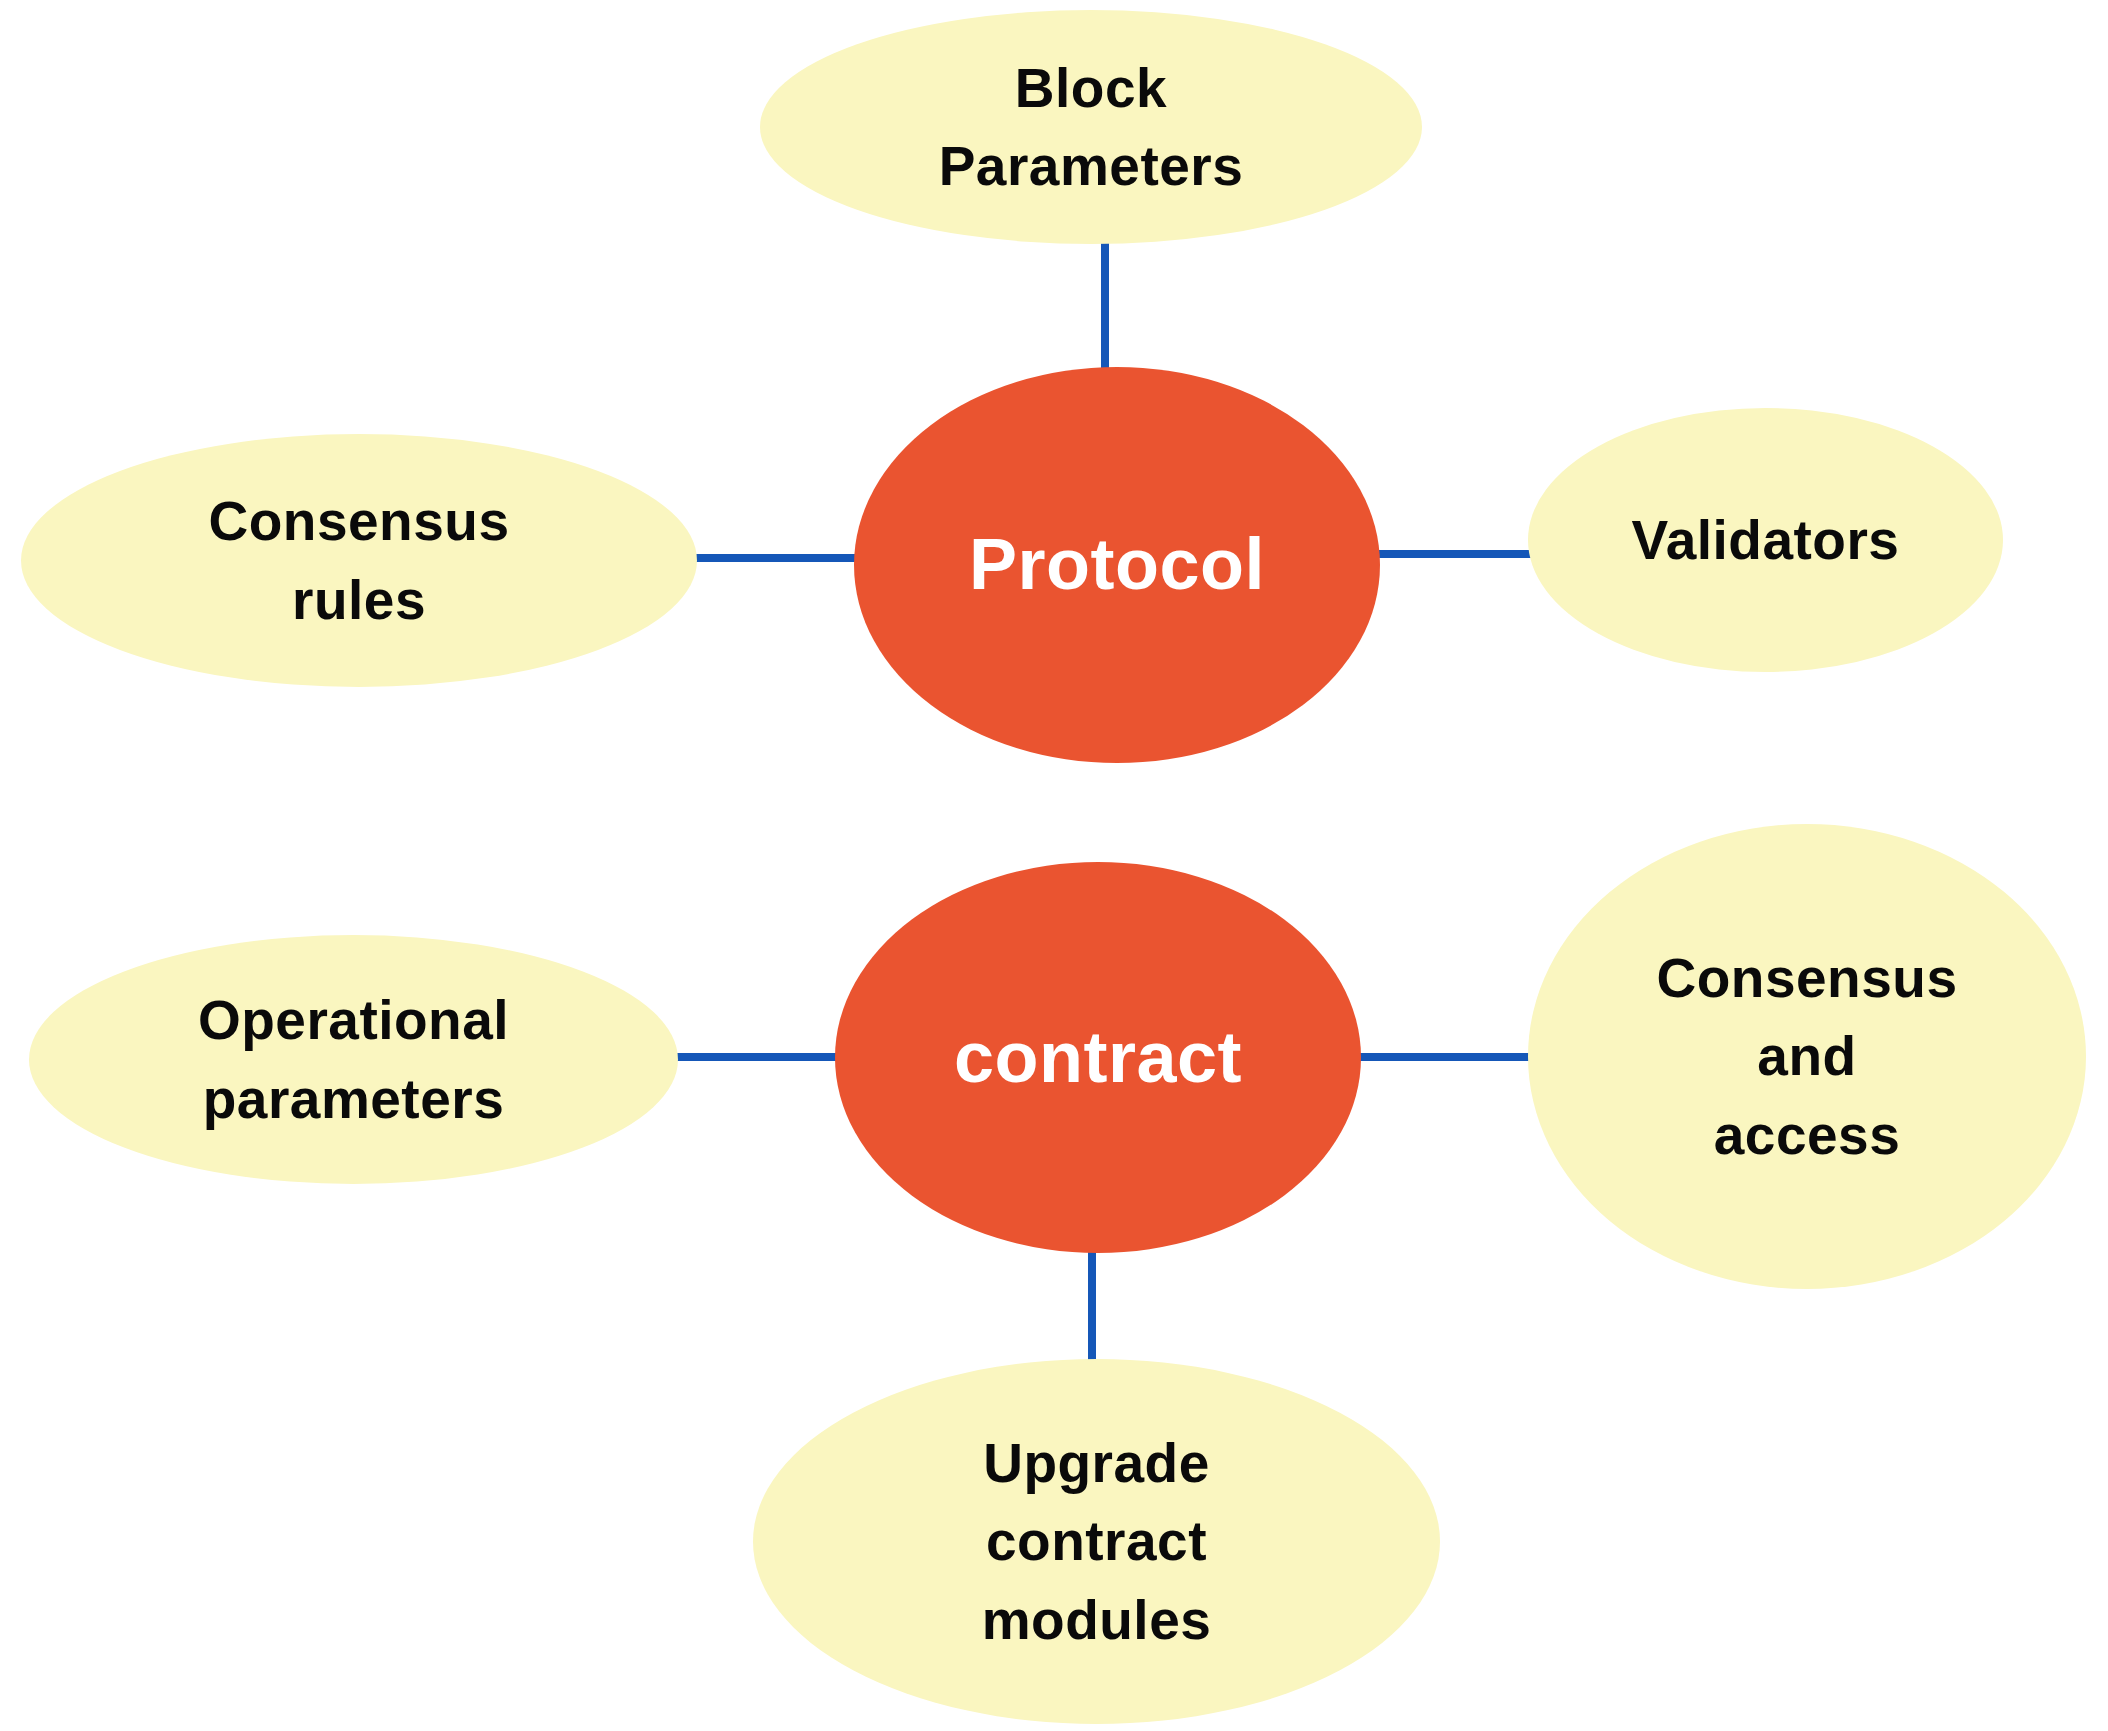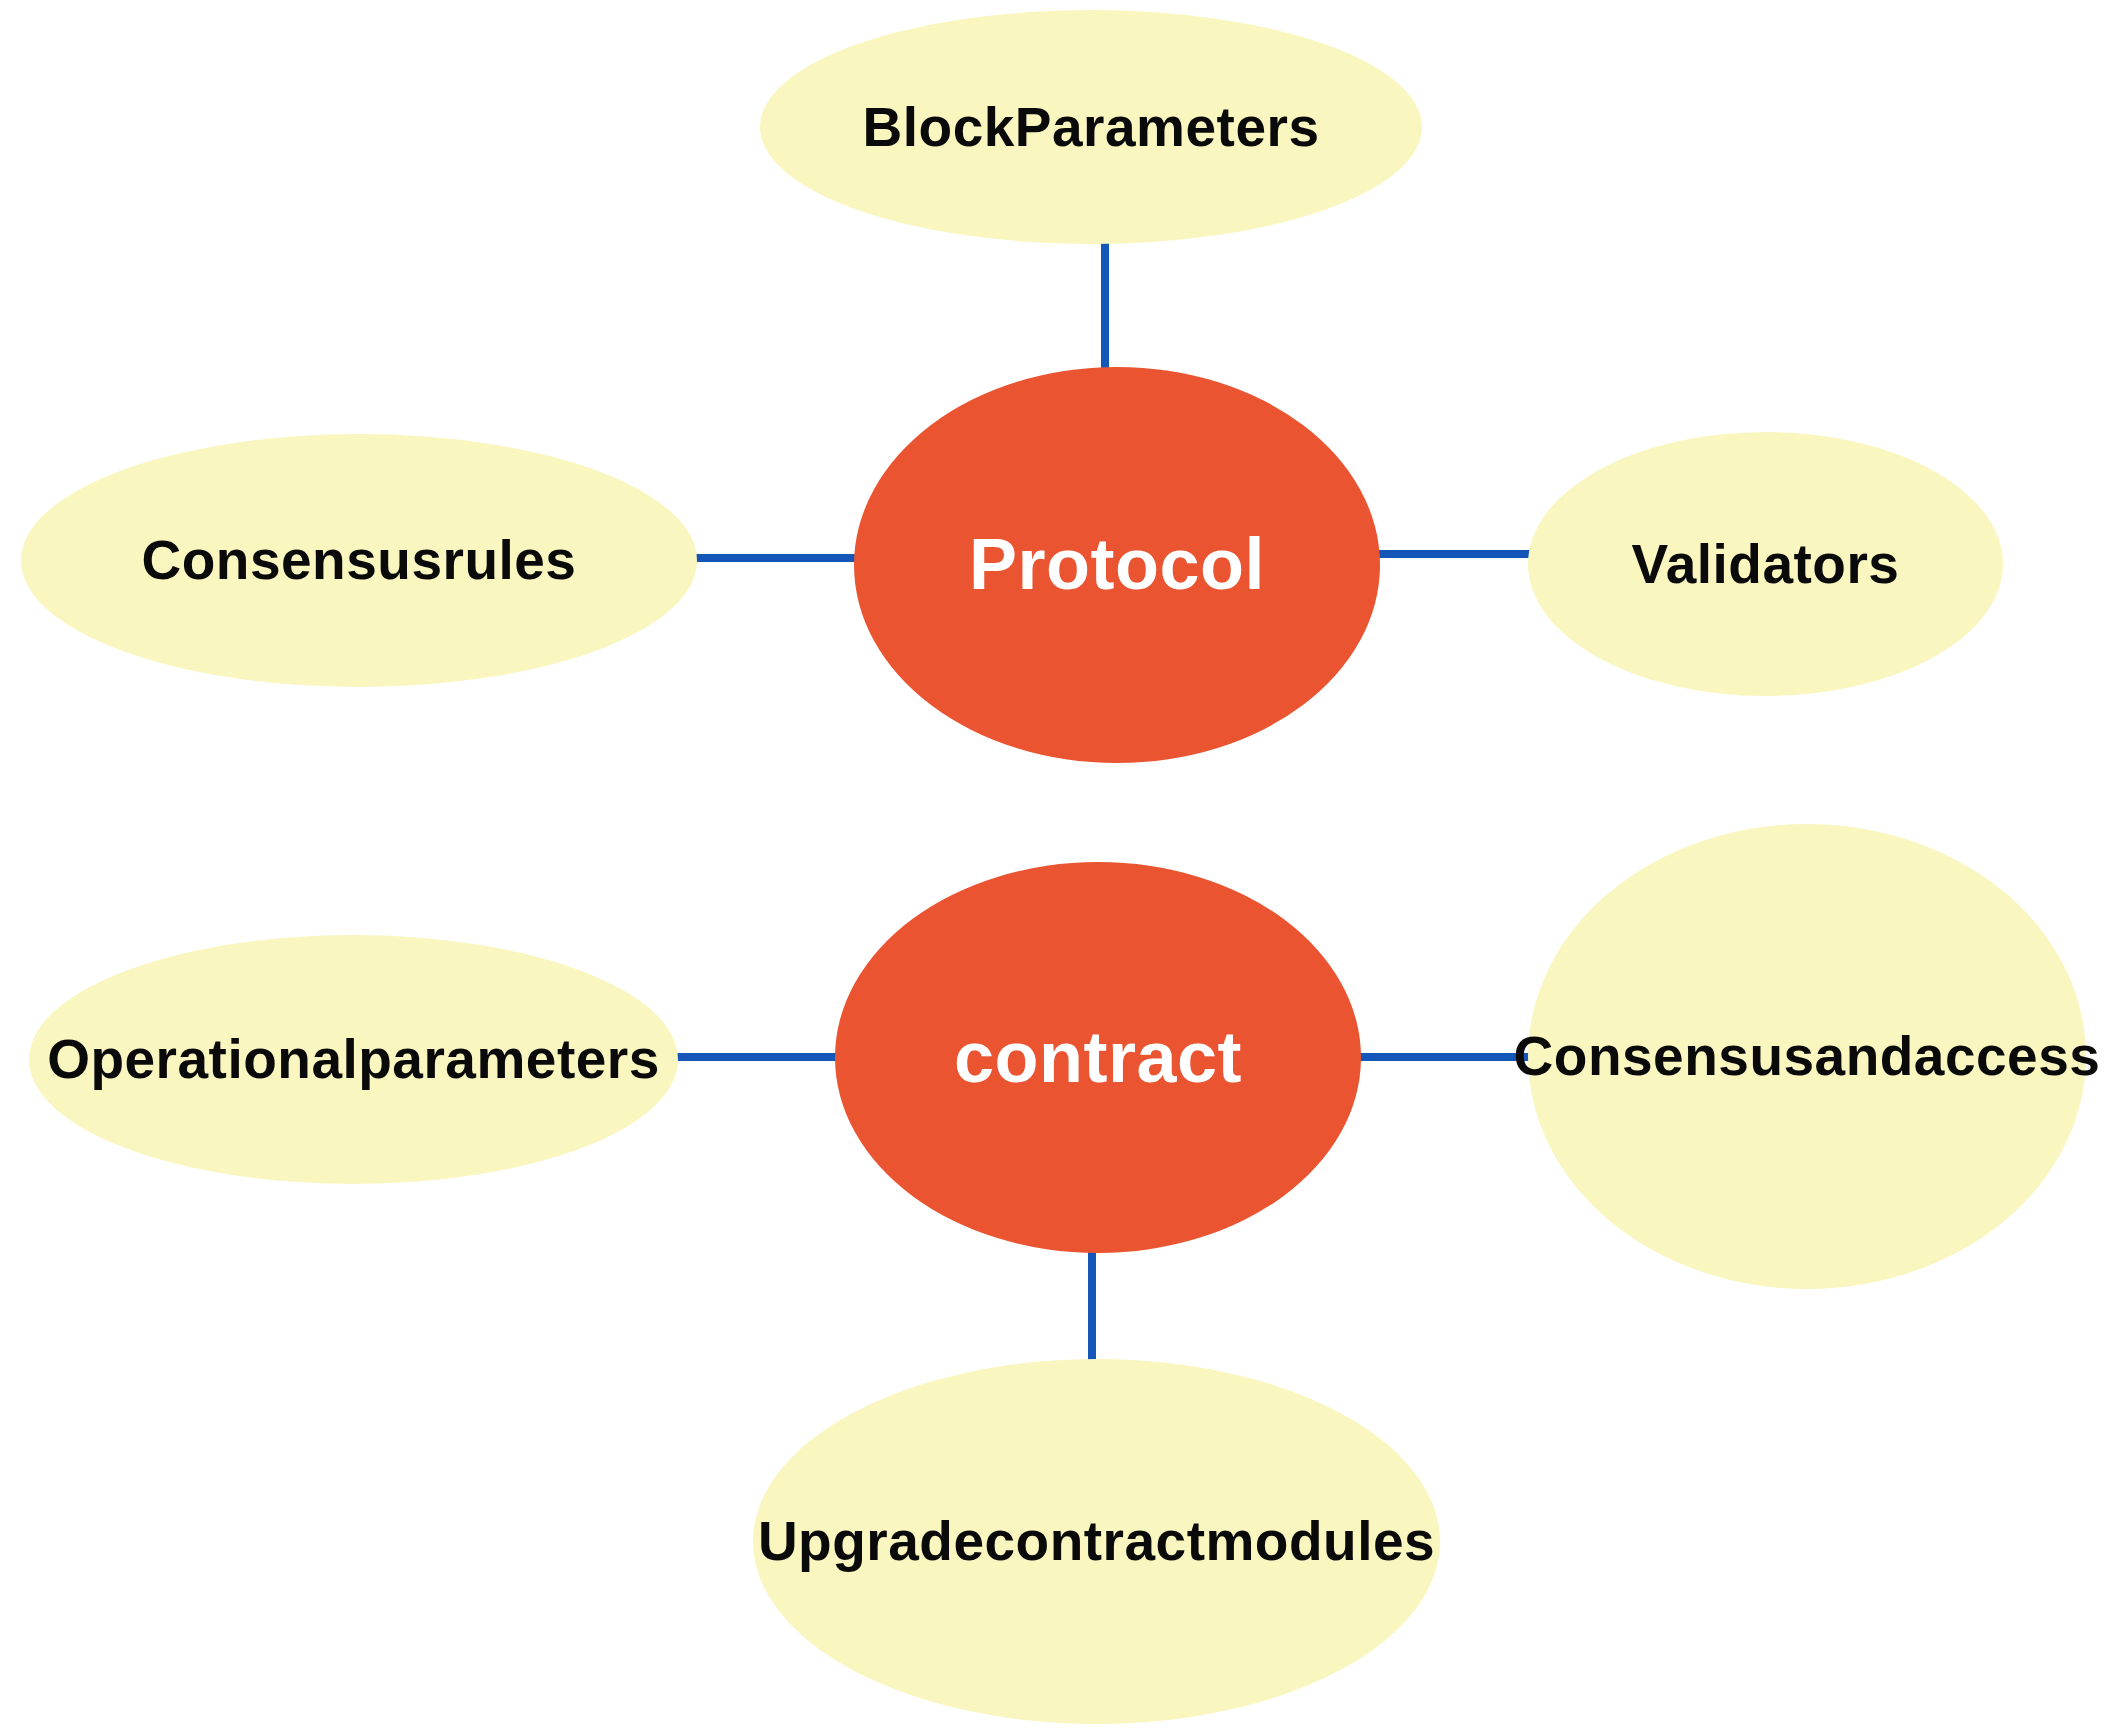--- a/index.html
+++ b/index.html
@@ -11,21 +11,21 @@
   .canvas {
     position: relative;
     width: 2109px;
     height: 1731px;
     background: var(--bg, #ffffff);
     overflow: hidden;
   }
   .node {
     position: absolute;
     display: flex;
-    flex-direction: row;
+    flex-direction: column;
     align-items: center;
     justify-content: center;
     text-align: center;
     border-radius: 50%;
     font-weight: bold;
     user-select: none;
   }
   .satellite {
     background: var(--satellite-fill, #FAF6C0);
     color: var(--satellite-text, #0a0a0a);
@@ -65,21 +65,21 @@
 
   <div class="node hub" style="left:854px; top:367px; width:526px; height:396px;">
     <span class="line">Protocol</span>
   </div>
 
   <div class="node satellite" style="left:21px; top:434px; width:676px; height:253px;">
     <span class="line">Consensus</span>
     <span class="line">rules</span>
   </div>
 
-  <div class="node satellite" style="left:1528px; top:432px; width:475px; height:264px;">
+  <div class="node satellite" style="left:1528px; top:408px; width:475px; height:264px;">
     <span class="line">Validators</span>
   </div>
 
   <div class="node satellite" style="left:29px; top:935px; width:649px; height:249px;">
     <span class="line">Operational</span>
     <span class="line">parameters</span>
   </div>
 
   <div class="node hub" style="left:835px; top:862px; width:526px; height:391px;">
     <span class="line">contract</span>

